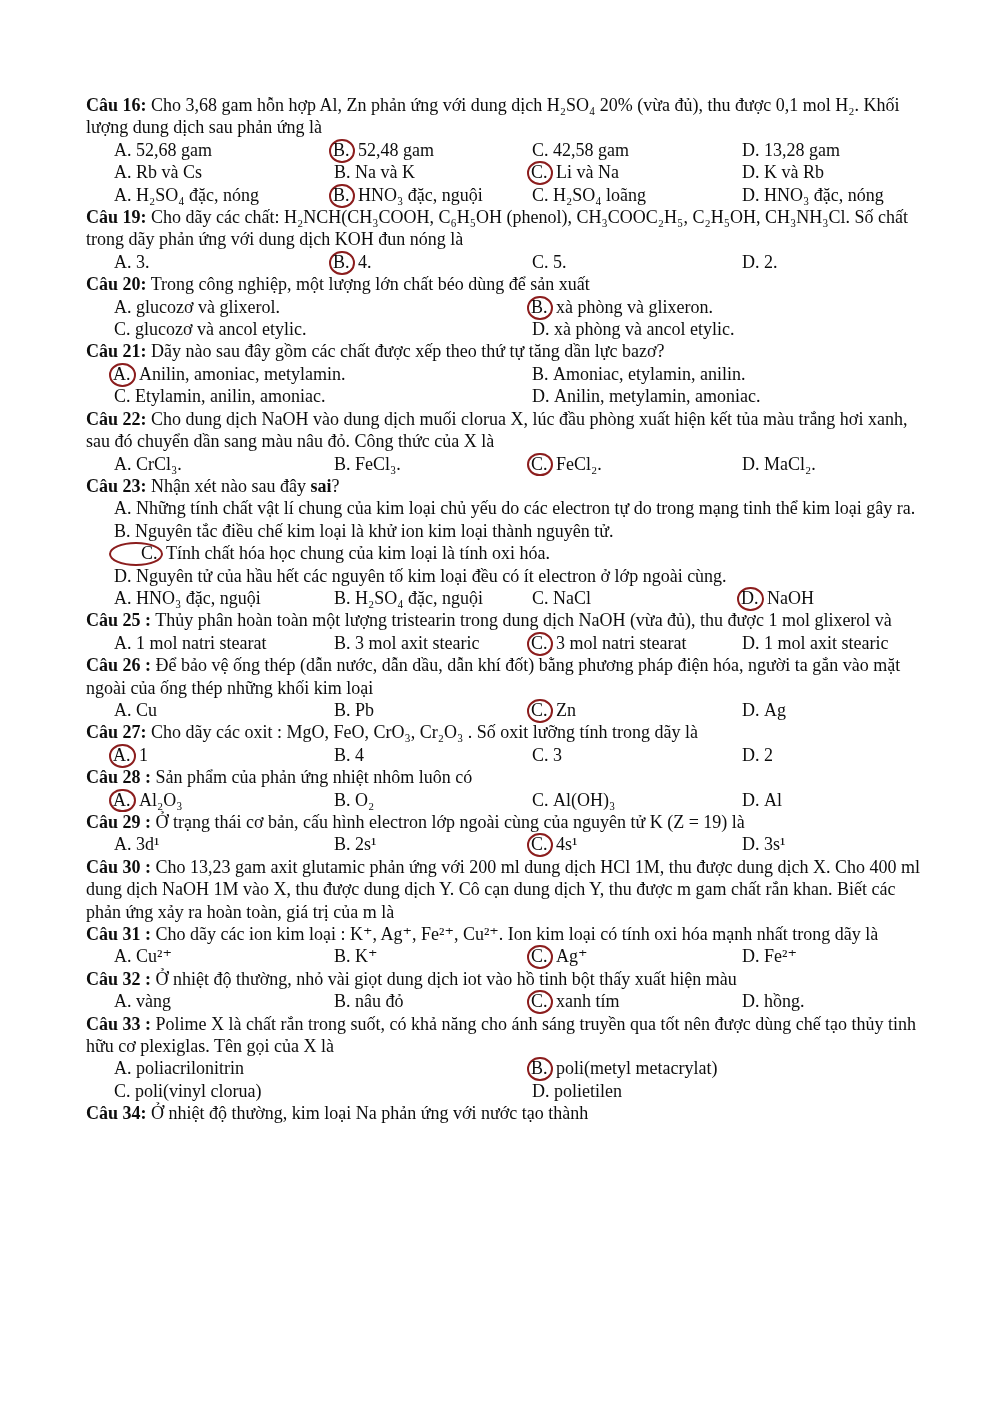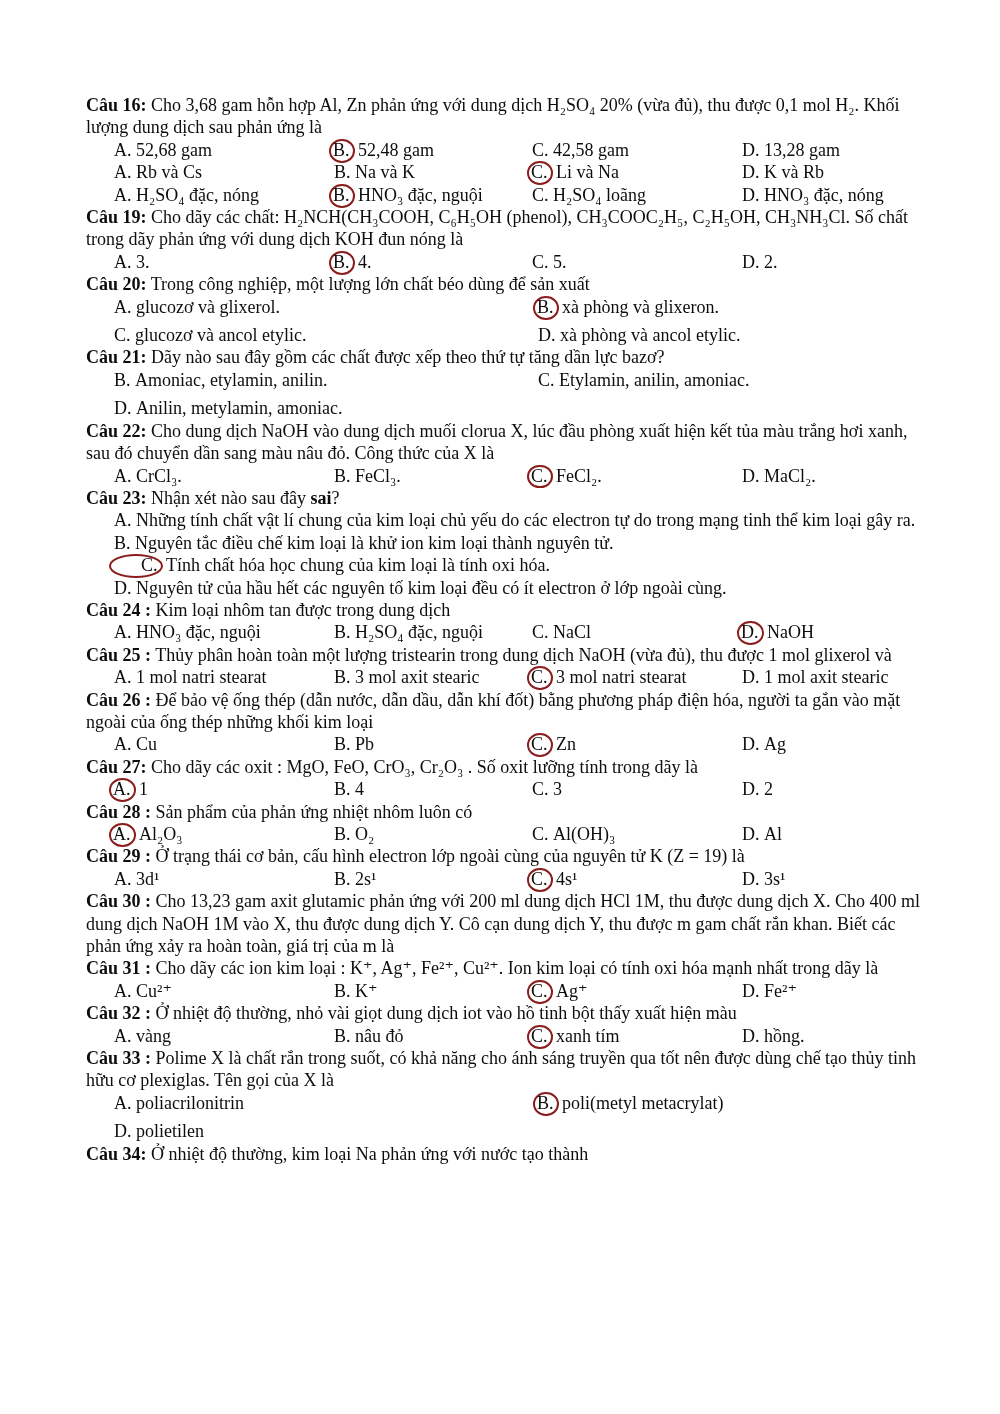--- a/index.html
+++ b/index.html
@@ -8,21 +8,21 @@
     font-family:"Liberation Serif","DejaVu Serif",serif;
     font-size:18px; line-height:22.4px; color:#0d0d0d;
     overflow:hidden;
   }
   .page { box-sizing:border-box; width:1000px; height:1414px; padding:94px 78px 12px 86px; }
   .question { margin:0; }
   .stem { margin:0; }
   .qlabel { font-weight:bold; }
   .opts { margin:0; }
   .opts.row4 { display:grid; grid-template-columns:220px 198px 210px 1fr; padding-left:28px; }
-  .opts.row2 { display:grid; grid-template-columns:418px 1fr; padding-left:28px;gap:6px; }
+  .opts.row2 { display:grid; grid-template-columns:418px 1fr; padding-left:28px; }
   .opts.list .opt { display:block; text-indent:28px; }
   .opt { white-space:normal; }
   .letter.circled {
     display:inline-block;
     border:2px solid var(--circle-color,#8b1d1d);
     border-radius:50%;
     padding:0 3px 1px 2px;
     margin:-2px -1px -2px -5px;
     line-height:1.05;
   }
@@ -70,20 +70,21 @@
       <div class="opts row2">
         <span class="opt"><span class="letter">A.</span><span class="otext">&nbsp;glucozơ và glixerol.</span></span>
         <span class="opt"><span class="letter circled">B.</span><span class="otext">&nbsp;xà phòng và glixeron.</span></span>
         <span class="opt"><span class="letter">C.</span><span class="otext">&nbsp;glucozơ và ancol etylic.</span></span>
         <span class="opt"><span class="letter">D.</span><span class="otext">&nbsp;xà phòng và ancol etylic.</span></span>
       </div>
     </div>
     <div class="question">
       <p class="stem"><b class="qlabel">Câu 21:</b><span class="stem-run"> Dãy nào sau đây gồm các chất được xếp theo thứ tự tăng dần lực bazơ?</span></p>
       <div class="opts row2">
+        <span class="opt"><span class="letter circled">A.</span><span class="otext">&nbsp;Anilin, amoniac, metylamin.</span></span>
         <span class="opt"><span class="letter">B.</span><span class="otext">&nbsp;Amoniac, etylamin, anilin.</span></span>
         <span class="opt"><span class="letter">C.</span><span class="otext">&nbsp;Etylamin, anilin, amoniac.</span></span>
         <span class="opt"><span class="letter">D.</span><span class="otext">&nbsp;Anilin, metylamin, amoniac.</span></span>
       </div>
     </div>
     <div class="question">
       <p class="stem"><b class="qlabel">Câu 22:</b><span class="stem-run"> Cho dung dịch NaOH vào dung dịch muối clorua X, lúc đầu phòng xuất hiện kết tủa màu trắng hơi xanh, sau đó chuyển dần sang màu nâu đỏ. Công thức của X là</span></p>
       <div class="opts row4">
         <span class="opt"><span class="letter">A.</span><span class="otext">&nbsp;CrCl₃.</span></span>
         <span class="opt"><span class="letter">B.</span><span class="otext">&nbsp;FeCl₃.</span></span>
@@ -94,21 +95,20 @@
     <div class="question">
       <p class="stem"><b class="qlabel">Câu 23:</b><span class="stem-run"> Nhận xét nào sau đây </span><b class="stem-run">sai</b><span class="stem-run">?</span></p>
       <div class="opts list">
         <span class="opt"><span class="letter">A.</span><span class="otext">&nbsp;Những tính  chất vật lí chung của kim loại chủ yếu do các electron tự do trong mạng tinh thể kim loại gây ra.</span></span>
         <span class="opt"><span class="letter">B.</span><span class="otext">&nbsp;Nguyên tắc điều chế kim loại là khử ion kim loại thành nguyên tử.</span></span>
         <span class="opt"><span class="letter circled">C.</span><span class="otext">&nbsp;Tính chất hóa học chung của kim loại là tính oxi hóa.</span></span>
         <span class="opt"><span class="letter">D.</span><span class="otext">&nbsp;Nguyên tử của hầu hết các nguyên tố kim loại đều có ít electron ở lớp ngoài cùng.</span></span>
       </div>
     </div>
     <div class="question">
-      <p class="stem"><b class="qlabel">Câu 24 :</b><span class="stem-run"> Kim loại nhôm tan được trong dung dịch</span></p>
       <div class="opts row4">
         <span class="opt"><span class="letter">A.</span><span class="otext">&nbsp;HNO₃ đặc, nguội</span></span>
         <span class="opt"><span class="letter">B.</span><span class="otext">&nbsp;H₂SO₄ đặc, nguội</span></span>
         <span class="opt"><span class="letter">C.</span><span class="otext">&nbsp;NaCl</span></span>
         <span class="opt"><span class="letter circled">D.</span><span class="otext">&nbsp;NaOH</span></span>
       </div>
     </div>
     <div class="question">
       <p class="stem"><b class="qlabel">Câu 25 :</b><span class="stem-run"> Thủy phân hoàn toàn một lượng tristearin trong dung dịch NaOH (vừa đủ), thu được 1 mol glixerol và</span></p>
       <div class="opts row4">
@@ -173,19 +173,20 @@
         <span class="opt"><span class="letter">B.</span><span class="otext">&nbsp;nâu đỏ</span></span>
         <span class="opt"><span class="letter circled">C.</span><span class="otext">&nbsp;xanh tím</span></span>
         <span class="opt"><span class="letter">D.</span><span class="otext">&nbsp;hồng.</span></span>
       </div>
     </div>
     <div class="question">
       <p class="stem"><b class="qlabel">Câu 33 :</b><span class="stem-run"> Polime X là chất rắn trong suốt, có khả năng cho ánh sáng truyền qua tốt nên được dùng chế tạo thủy tinh hữu cơ plexiglas. Tên gọi của X là</span></p>
       <div class="opts row2">
         <span class="opt"><span class="letter">A.</span><span class="otext">&nbsp;poliacrilonitrin</span></span>
         <span class="opt"><span class="letter circled">B.</span><span class="otext">&nbsp;poli(metyl metacrylat)</span></span>
+        <span class="opt"><span class="letter">C.</span><span class="otext">&nbsp;poli(vinyl clorua)</span></span>
         <span class="opt"><span class="letter">D.</span><span class="otext">&nbsp;polietilen</span></span>
       </div>
     </div>
     <div class="question">
       <p class="stem"><b class="qlabel">Câu 34:</b><span class="stem-run"> Ở nhiệt độ thường, kim loại Na phản ứng với nước tạo thành</span></p>
     </div>
   </div>
 
 </body></html>

